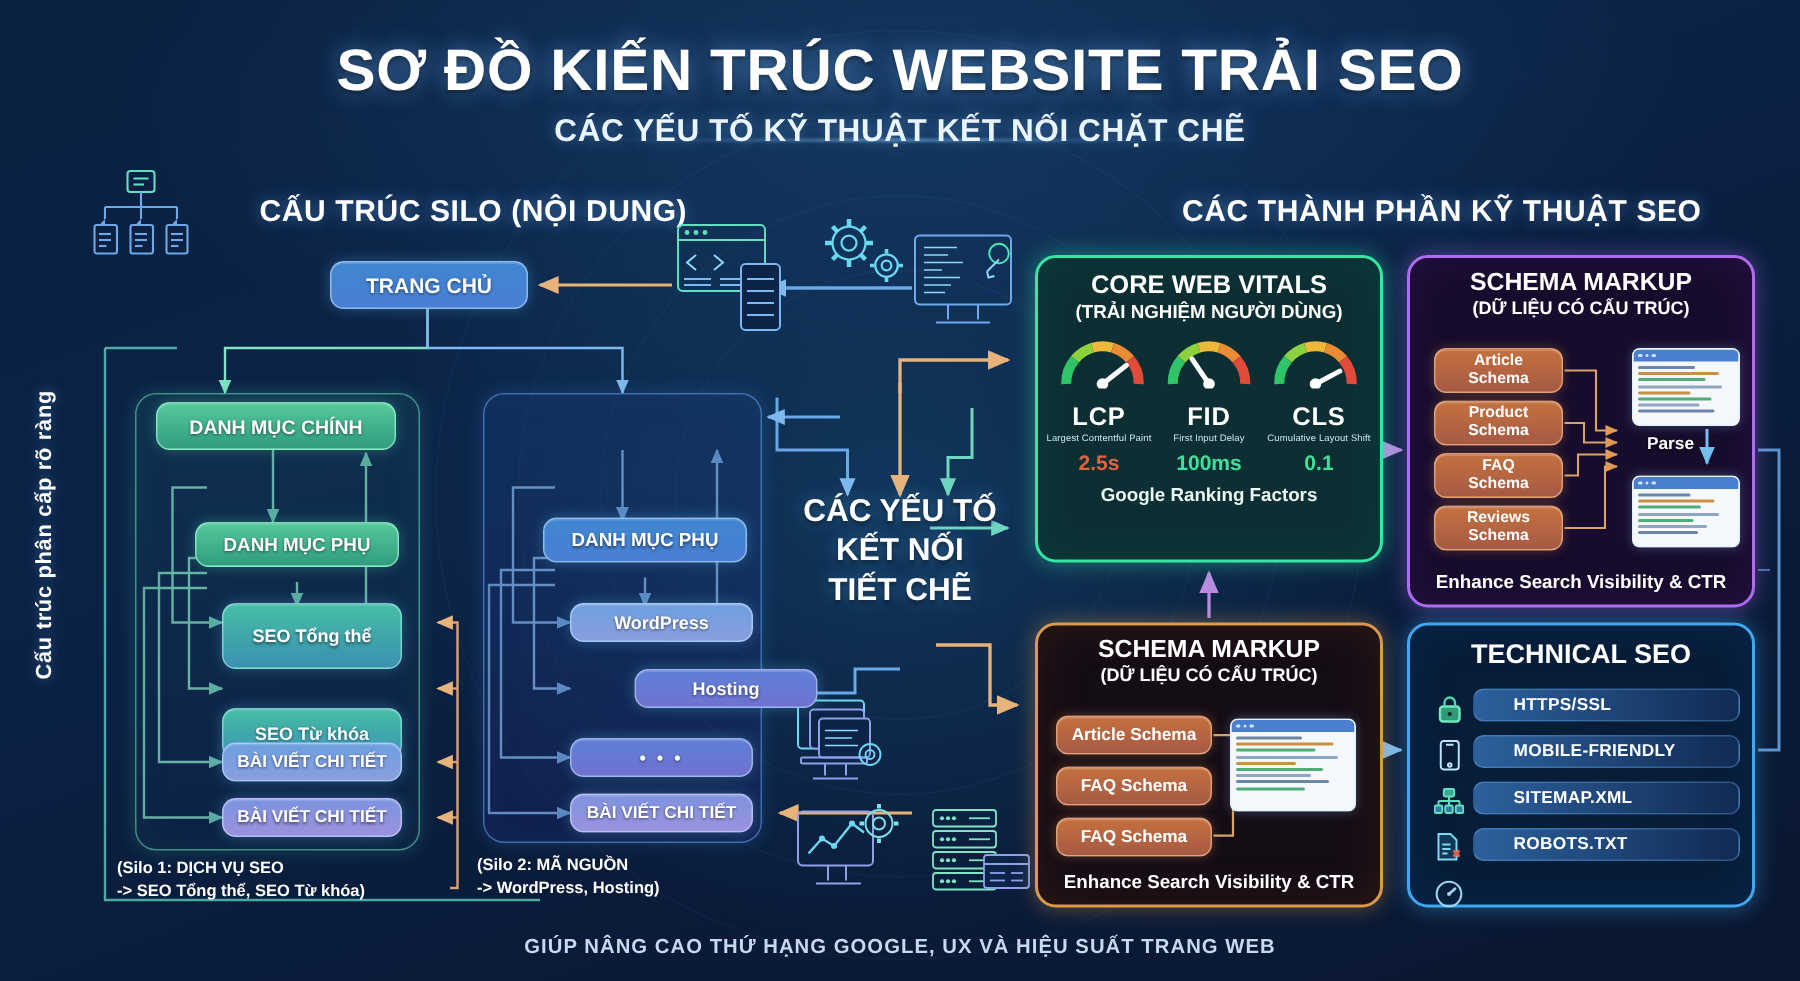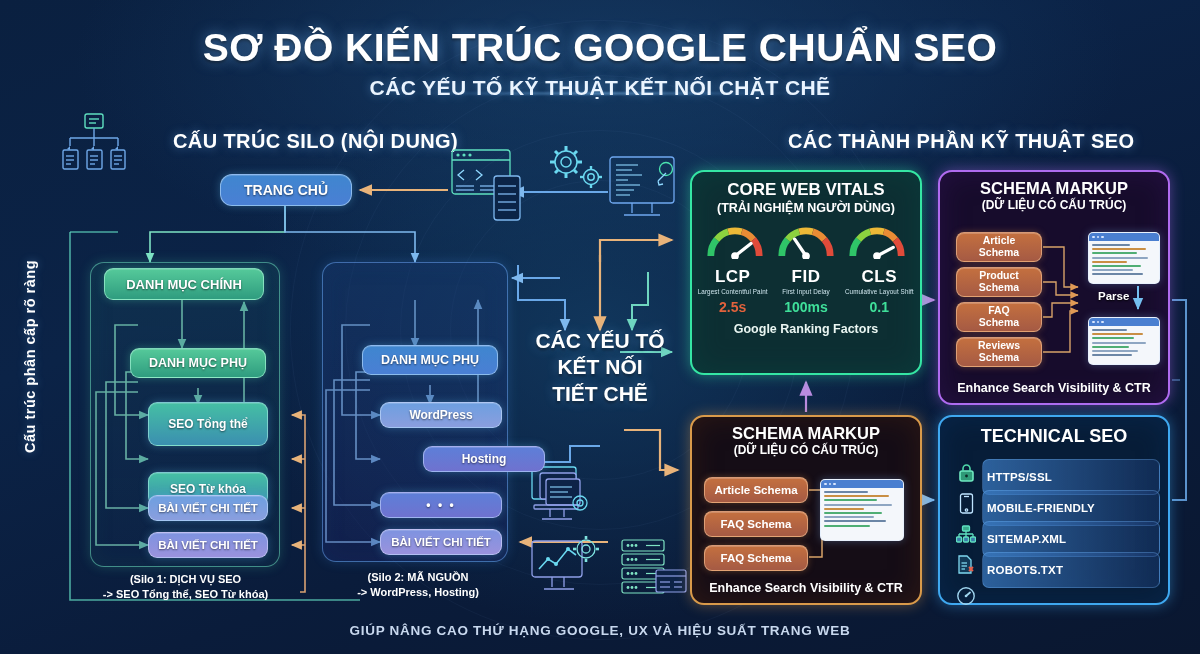--- a/index.html
+++ b/index.html
@@ -76,21 +76,21 @@
 
   
   .silo-frame {
     position:absolute; border-radius:14px; border:1.6px solid rgba(110,225,190,.55);
     box-shadow:0 0 12px rgba(70,210,170,.22), inset 0 0 22px rgba(20,90,80,.18);
     background: linear-gradient(180deg, rgba(22,70,92,.35), rgba(20,45,85,.30));
   }
   .silo-frame.blue { border-color: rgba(110,175,255,.5); box-shadow:0 0 12px rgba(70,150,240,.22), inset 0 0 22px rgba(25,55,110,.22);
     background: linear-gradient(180deg, rgba(26,62,118,.38), rgba(32,40,110,.34)); }
   .silo-cap {
-    position:absolute; text-align:center; color:#ffffff; font-size:11px; font-weight:bold; line-height:1.35;
+    position:absolute; text-align:left; color:#ffffff; font-size:11px; font-weight:bold; line-height:1.35;
   }
 
   
   .panel { position:absolute; border-radius:14px; }
   .panel-title { text-align:center; color:#fff; font-weight:bold; }
 
   #panel-cwv {
     left:690px; top:170px; width:232px; height:205px;
     border:2px solid #35e6a4; background:#0d2f33;
     box-shadow:0 0 14px rgba(50,230,165,.45), inset 0 0 28px rgba(10,70,65,.55);
@@ -131,24 +131,24 @@
     border:1px solid rgba(255,205,160,.55);
     box-shadow:0 0 7px rgba(215,135,70,.35), inset 0 1px 0 rgba(255,255,255,.2);
     display:flex; align-items:center; justify-content:center; line-height:1.1;
   }
   .schema-foot { position:absolute; left:0; right:0; text-align:center; color:#fff; font-weight:bold; }
 
   .parse-lbl { position:absolute; color:#fff; font-size:11.5px; font-weight:bold; text-shadow:0 1px 2px #000; }
 
   .tech-title { font-size:18px; margin-top:9px; }
   .tech-item {
-    position:absolute; left:42px; width:178px; height:36px; border-radius:7px;
+    position:absolute; left:42px; width:178px; height:22px; border-radius:7px;
     background:linear-gradient(90deg, rgba(58,120,190,.75), rgba(36,70,135,.35));
     border:1px solid rgba(120,190,255,.3);
-    display:flex; align-items:center; padding-left:4px;
+    display:flex; align-items:center; padding-left:26px;
     color:#fff; font-size:11.5px; font-weight:bold; letter-spacing:.2px;
   }
   .tech-ic { position:absolute; left:16px; width:20px; height:22px; display:flex; align-items:center; justify-content:center; }
 
   
   .mini {
     position:absolute; border-radius:5px; overflow:hidden;
     background:#f4f7fb; border:1px solid rgba(220,235,255,.5);
     box-shadow:0 0 8px rgba(140,190,255,.3);
   }
@@ -167,21 +167,21 @@
 <body>
 
 <div id="stage">
 
   <div class="ring" style="width:300px;height:300px"></div>
   <div class="ring" style="width:400px;height:400px"></div>
   <div class="ring" style="width:510px;height:510px"></div>
   <div class="ring" style="width:620px;height:620px"></div>
   <div class="glowline"></div>
 
-  <div class="title">SƠ ĐỒ KIẾN TRÚC GOOGLE CHUẨN SEO</div>
+  <div class="title">SƠ ĐỒ KIẾN TRÚC WEBSITE TRẢI SEO</div>
   <div class="subtitle">CÁC YẾU TỐ KỸ THUẬT KẾT NỐI CHẶT CHẼ</div>
   <div class="footer">GIÚP NÂNG CAO THỨ HẠNG GOOGLE, UX VÀ HIỆU SUẤT TRANG WEB</div>
 
   <div class="sect-head" id="head-silo">CẤU TRÚC SILO (NỘI DUNG)</div>
   <div class="sect-head" id="head-tech">CÁC THÀNH PHẦN KỸ THUẬT SEO</div>
   <div class="vlabel">Cấu trúc phân cấp rõ ràng</div>
 
   <svg class="ovl">
     <defs>
       <marker id="ag" markerWidth="7" markerHeight="7" refX="5.6" refY="3.1" orient="auto">
@@ -415,21 +415,21 @@
         <rect x="36" y="32" width="30" height="22" rx="2" fill="#0d2347"></rect>
         <line x1="36" y1="38" x2="66" y2="38"></line>
         <line x1="40" y1="44" x2="50" y2="44"></line>
           <line x1="54" y1="44" x2="62" y2="44"></line>
         <line x1="40" y1="49" x2="50" y2="49"></line>
           <line x1="54" y1="49" x2="62" y2="49"></line>
       </g>
     </svg>
   </div>
 
-  <div class="node n-steel" style="left:220px; top:174px; width:132px; height:32px; font-size:14px;border-radius:12px;">TRANG CHỦ</div>
+  <div class="node n-steel" style="left:220px; top:174px; width:132px; height:32px; font-size:14px;">TRANG CHỦ</div>
 
   <div class="silo-frame" style="left:90px; top:262px; width:190px; height:305px;"></div>
   <div class="node n-green" style="left:104px; top:268px; width:160px; height:32px; font-size:13px;">DANH MỤC CHÍNH</div>
   <div class="node n-green" style="left:130px; top:348px; width:136px; height:30px; font-size:12.5px;">DANH MỤC PHỤ</div>
   <div class="node n-teal" style="left:148px; top:402px; width:120px; height:44px; font-size:12px;">SEO Tổng thể</div>
   <div class="node n-teal" style="left:148px; top:472px; width:120px; height:34px; font-size:12px;">SEO Từ khóa</div>
   <div class="node n-bluesoft" style="left:148px; top:495px; width:120px; height:26px; font-size:11.5px;">BÀI VIẾT CHI TIẾT</div>
   <div class="node n-lav" style="left:148px; top:532px; width:120px; height:26px; font-size:11.5px;">BÀI VIẾT CHI TIẾT</div>
   <div class="silo-cap" style="left:78px; top:572px; width:215px;">
     <div>(Silo 1: DỊCH VỤ SEO</div>

